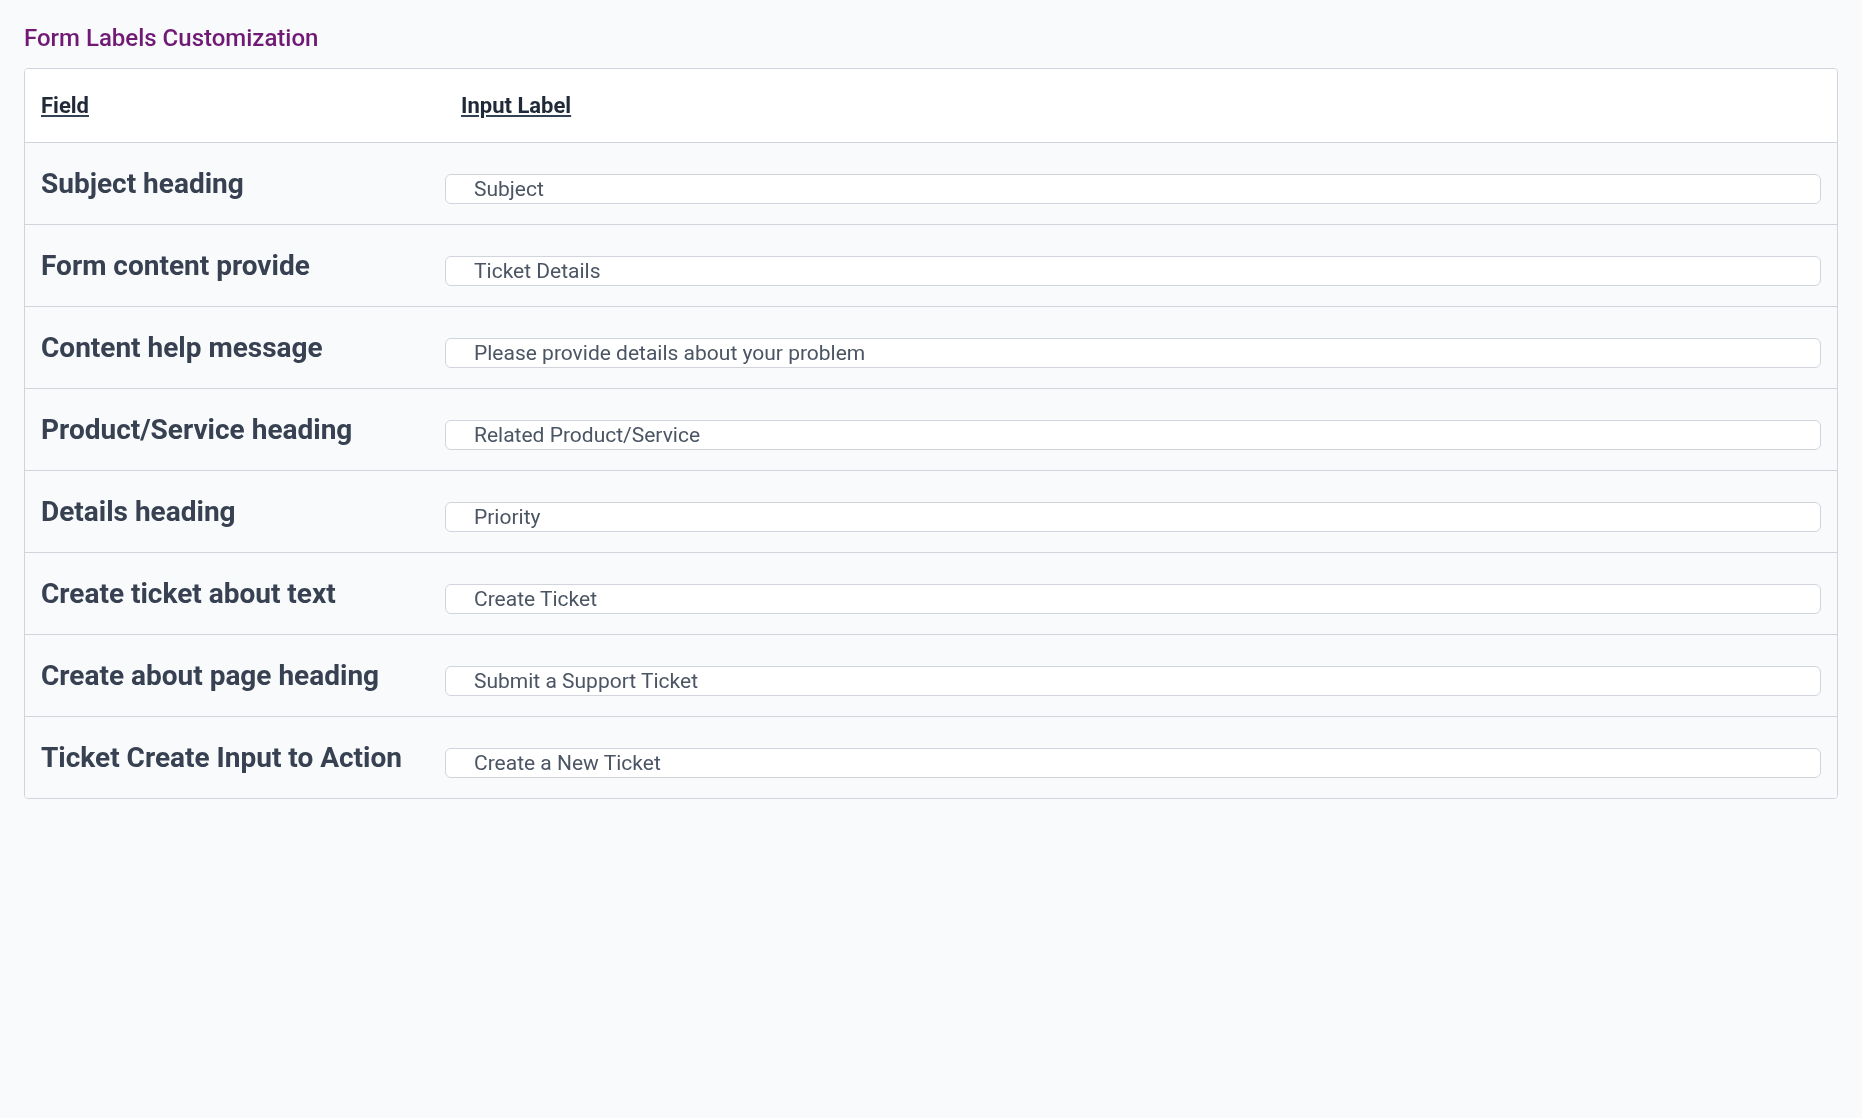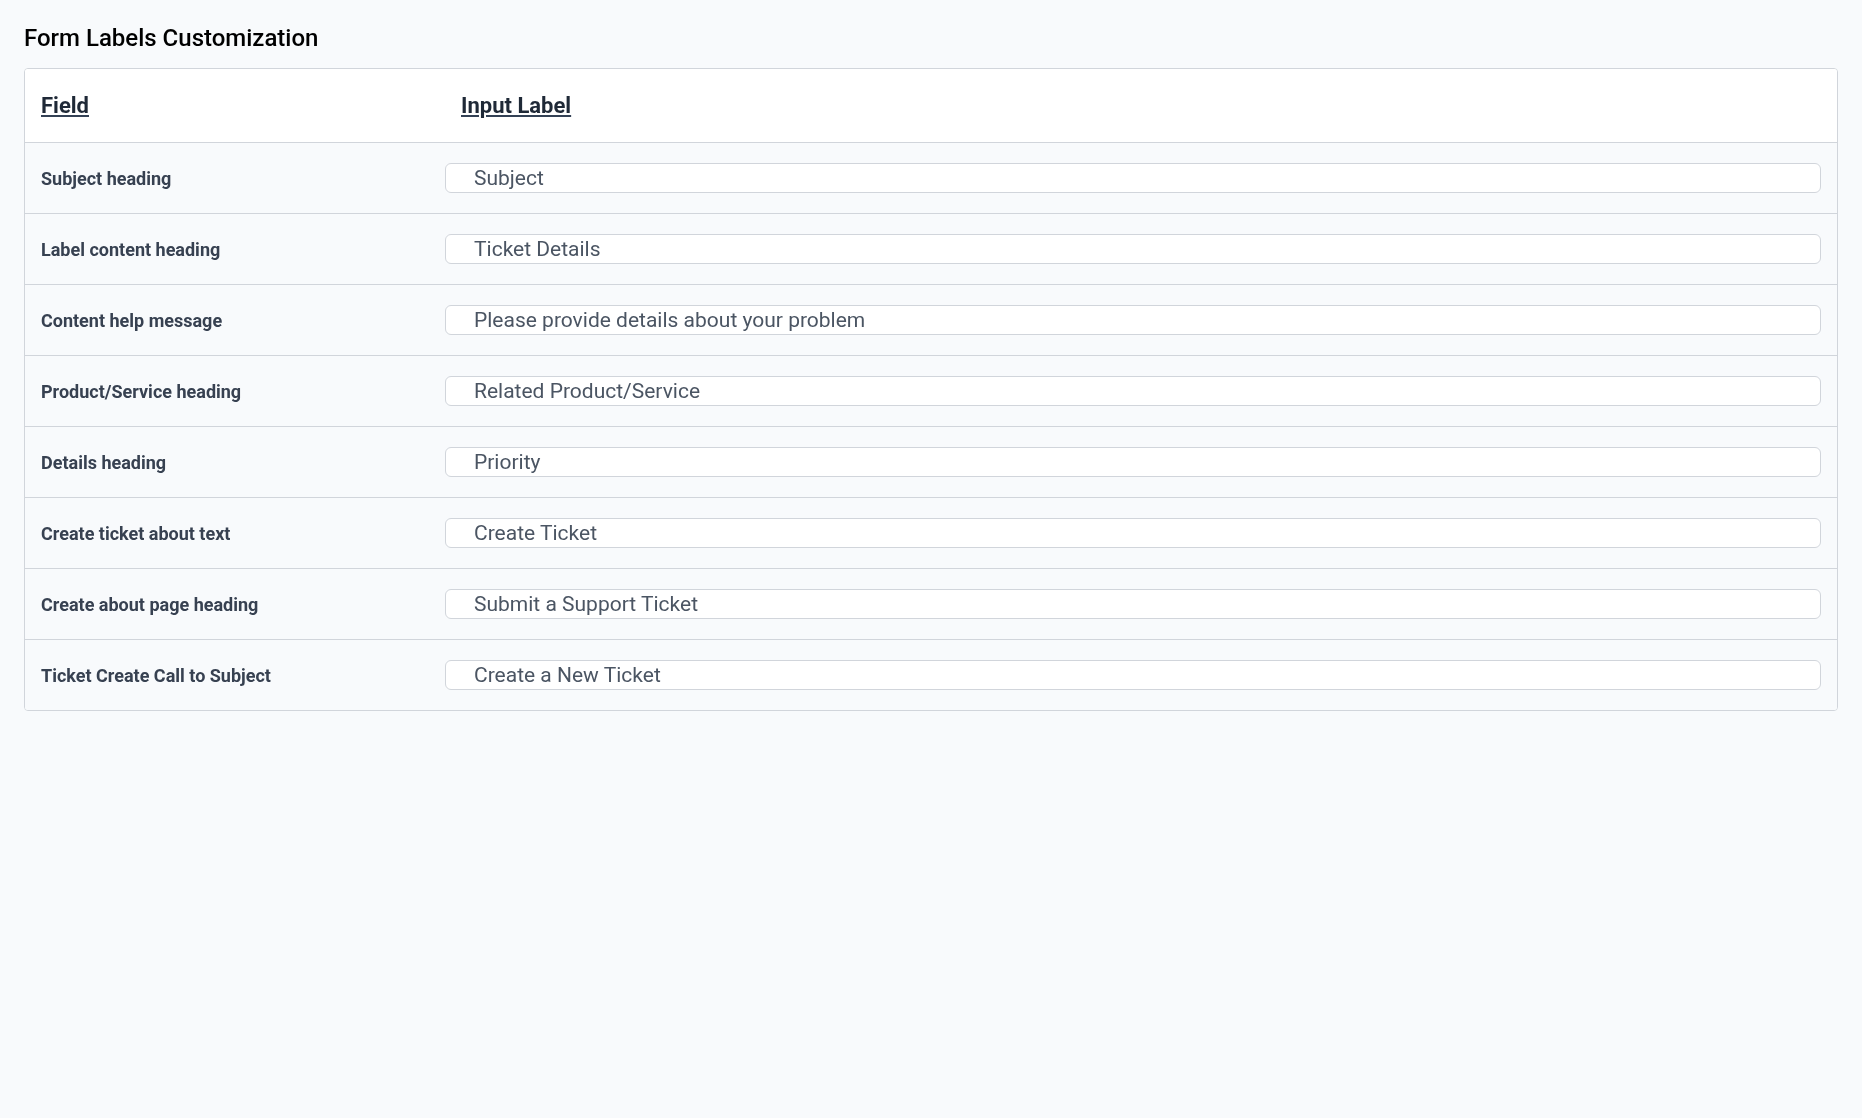--- a/index.html
+++ b/index.html
@@ -10,21 +10,21 @@
     body {
       font-family: -apple-system, BlinkMacSystemFont, "Segoe UI", Roboto, Helvetica, Arial, sans-serif;
       background-color: #f8fafc;
       padding: 24px;
       color: #334155;
       width: 1862px;
     }
     .page-title {
       font-size: 24px;
       font-weight: 500;
-      color: #000000;
+      color: #701a75;
       margin-bottom: 16px;
     }
     .table-container {
       border: 1px solid #d1d5db;
       border-radius: 4px;
       overflow: hidden;
       background-color: #ffffff;
     }
     .table-header {
       display: flex;
@@ -55,21 +55,21 @@
     .table-header .col-field,
     .table-header .col-input {
       padding: 24px 16px;
     }
     .header-label {
       font-size: 22px;
       font-weight: 700;
       color: #1f2937;
     }
     .field-label {
-      font-size: 18px;
+      font-size: 28px;
       font-weight: 700;
       color: #374151;
     }
     .text-input {
       width: 100%;
       padding: 2px 28px;
       font-size: 21px;
       color: #4b5563;
       background-color: #ffffff;
       border: 1px solid #d1d5db;
@@ -97,21 +97,21 @@
     <div class="col-field">
       <span class="field-label">Subject heading</span>
     </div>
     <div class="col-input">
       <input type="text" class="text-input" value="Subject" style="">
     </div>
   </div>
 
   <div class="table-row">
     <div class="col-field">
-      <span class="field-label">Label content heading</span>
+      <span class="field-label">Form content provide</span>
     </div>
     <div class="col-input">
       <input type="text" class="text-input" value="Ticket Details" style="">
     </div>
   </div>
 
   <div class="table-row">
     <div class="col-field">
       <span class="field-label">Content help message</span>
     </div>
@@ -151,19 +151,19 @@
     <div class="col-field">
       <span class="field-label">Create about page heading</span>
     </div>
     <div class="col-input">
       <input type="text" class="text-input" value="Submit a Support Ticket" style="">
     </div>
   </div>
 
   <div class="table-row">
     <div class="col-field">
-      <span class="field-label">Ticket Create Call to Subject</span>
+      <span class="field-label">Ticket Create Input to Action</span>
     </div>
     <div class="col-input">
       <input type="text" class="text-input" value="Create a New Ticket" style="">
     </div>
   </div>
 </div>
 
 </body></html>

